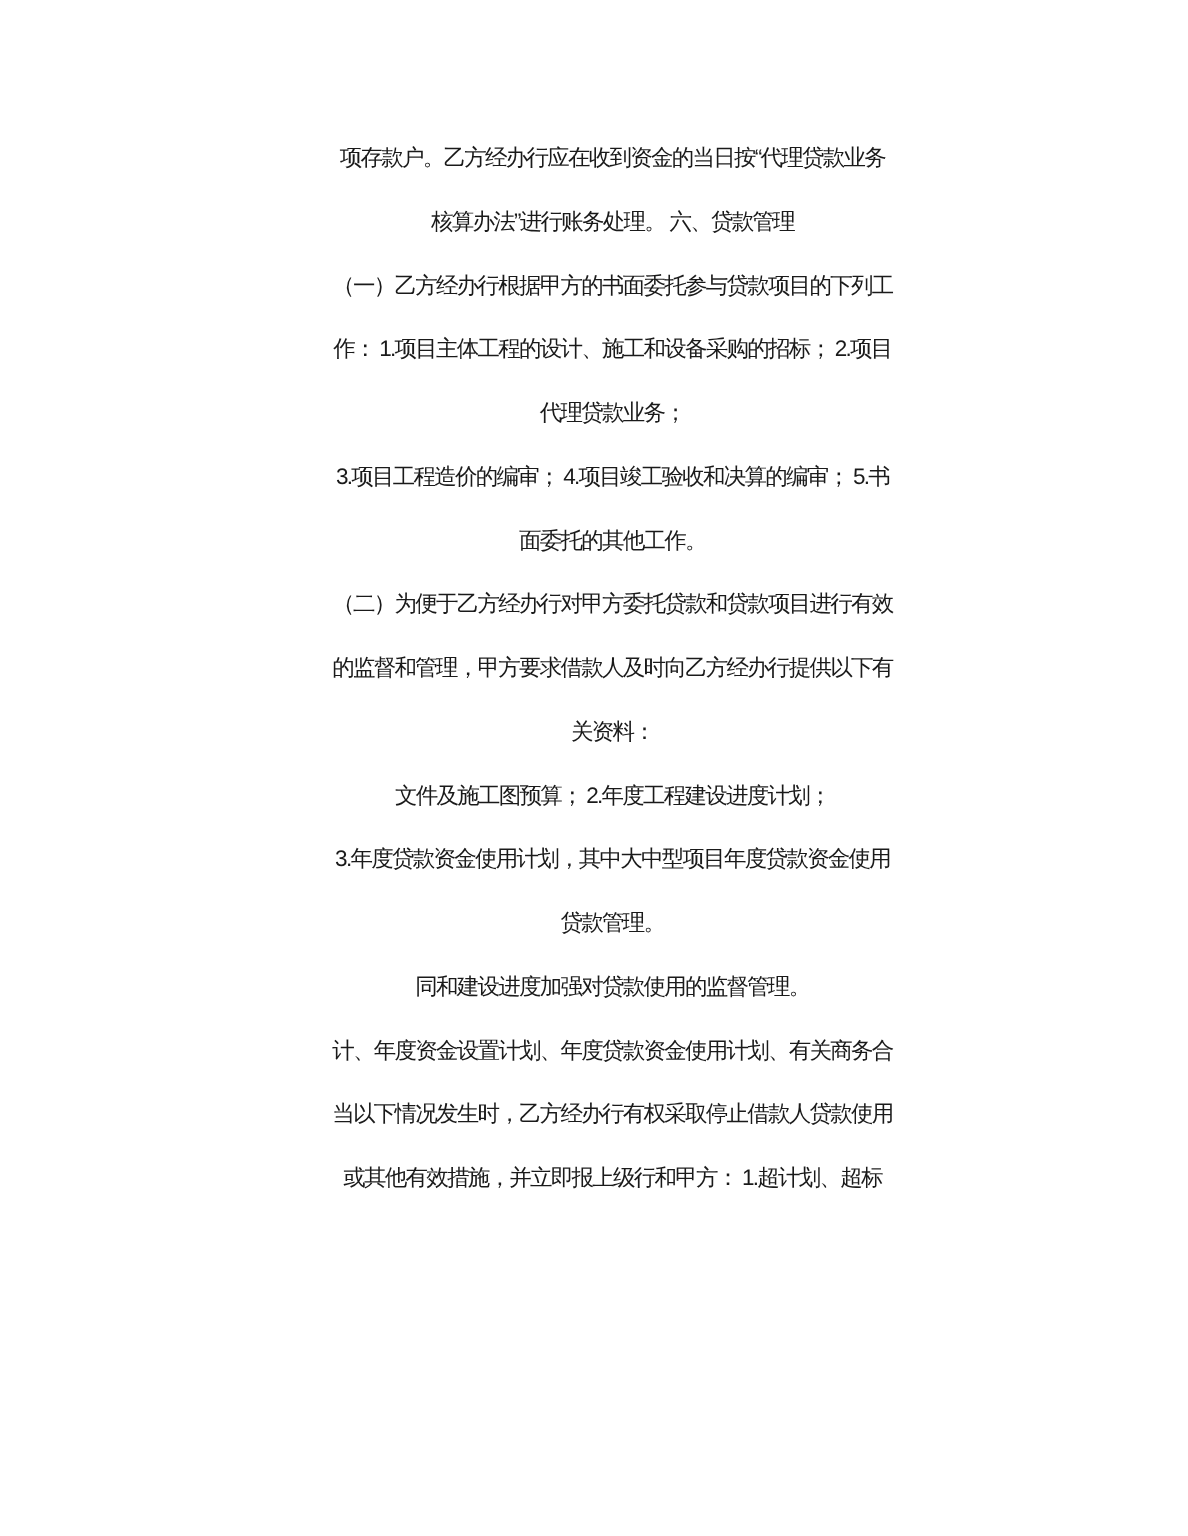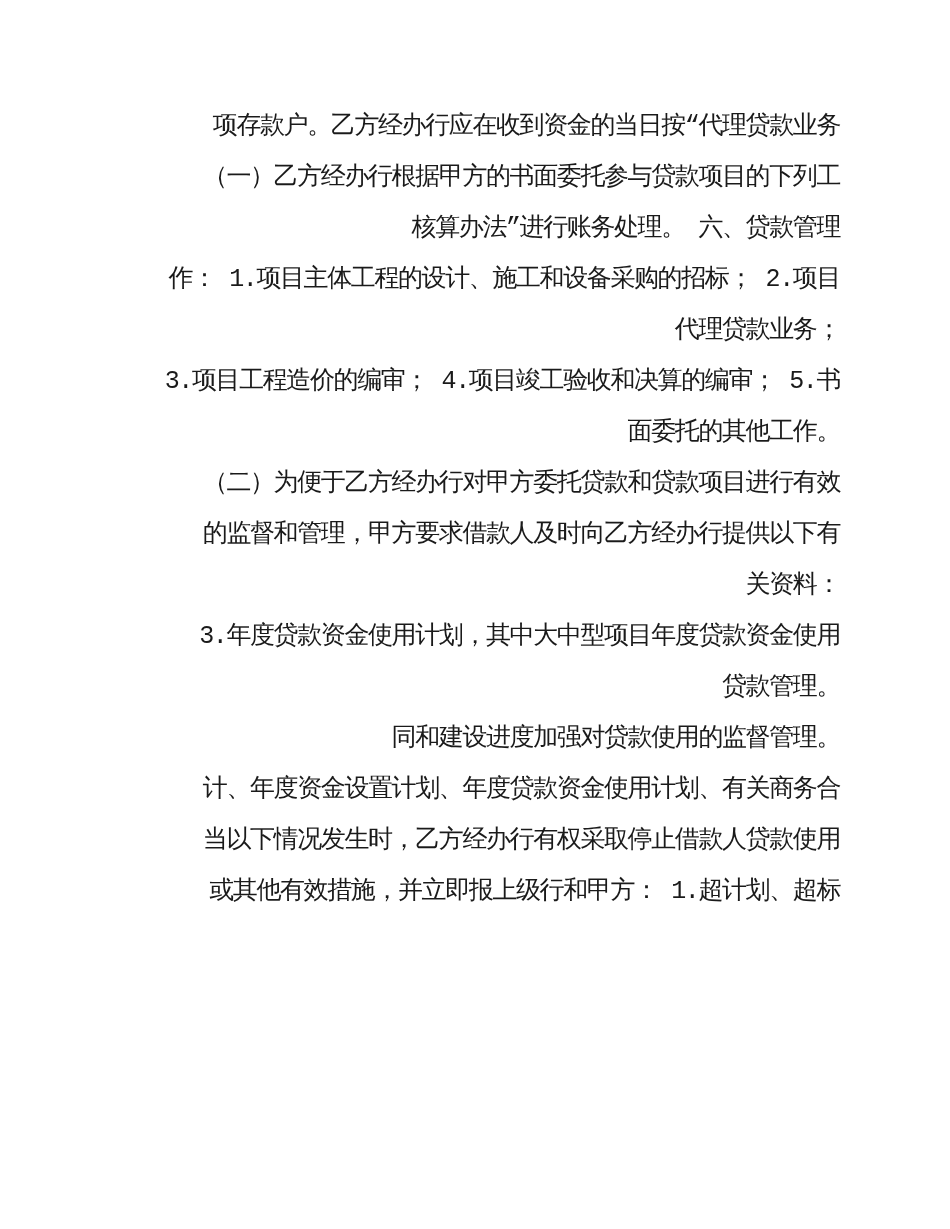--- a/index.html
+++ b/index.html
@@ -17,45 +17,46 @@
     width: 950px;
     height: 1229px;
     background: #ffffff;
     box-sizing: border-box;
     padding: 101px 0 0 140px;
   }
   .text-block {
     width: 700px;
   }
   .line {
-    font-family: Liberation Mono, monospace;
-    font-size: 25px;
+    font-family: Liberation Sans, sans-serif;
+    font-size: 18px;
     line-height: 51px;
     height: 51px;
     letter-spacing: -1.4px;
     color: #1a1a1a;
     white-space: pre;
-    text-align: right;
+    text-align: center;
   }
 </style>
 </head>
 <body>
 
 <div class="page">
   <div class="text-block">
     <div class="line">项存款户。乙方经办行应在收到资金的当日按“代理贷款业务</div>
+    <div class="line">核算办法”进行账务处理。 六、贷款管理</div>
     <div class="line">（一）乙方经办行根据甲方的书面委托参与贷款项目的下列工</div>
-    <div class="line">核算办法”进行账务处理。 六、贷款管理</div>
     <div class="line">作： 1.项目主体工程的设计、施工和设备采购的招标； 2.项目</div>
     <div class="line">代理贷款业务；</div>
     <div class="line">3.项目工程造价的编审； 4.项目竣工验收和决算的编审； 5.书</div>
     <div class="line">面委托的其他工作。</div>
     <div class="line">（二）为便于乙方经办行对甲方委托贷款和贷款项目进行有效</div>
     <div class="line">的监督和管理，甲方要求借款人及时向乙方经办行提供以下有</div>
     <div class="line">关资料：</div>
+    <div class="line">文件及施工图预算； 2.年度工程建设进度计划；</div>
     <div class="line">3.年度贷款资金使用计划，其中大中型项目年度贷款资金使用</div>
     <div class="line">贷款管理。</div>
     <div class="line">同和建设进度加强对贷款使用的监督管理。</div>
     <div class="line">计、年度资金设置计划、年度贷款资金使用计划、有关商务合</div>
     <div class="line">当以下情况发生时，乙方经办行有权采取停止借款人贷款使用</div>
     <div class="line">或其他有效措施，并立即报上级行和甲方： 1.超计划、超标</div>
   </div>
 </div>
 
 </body></html>

